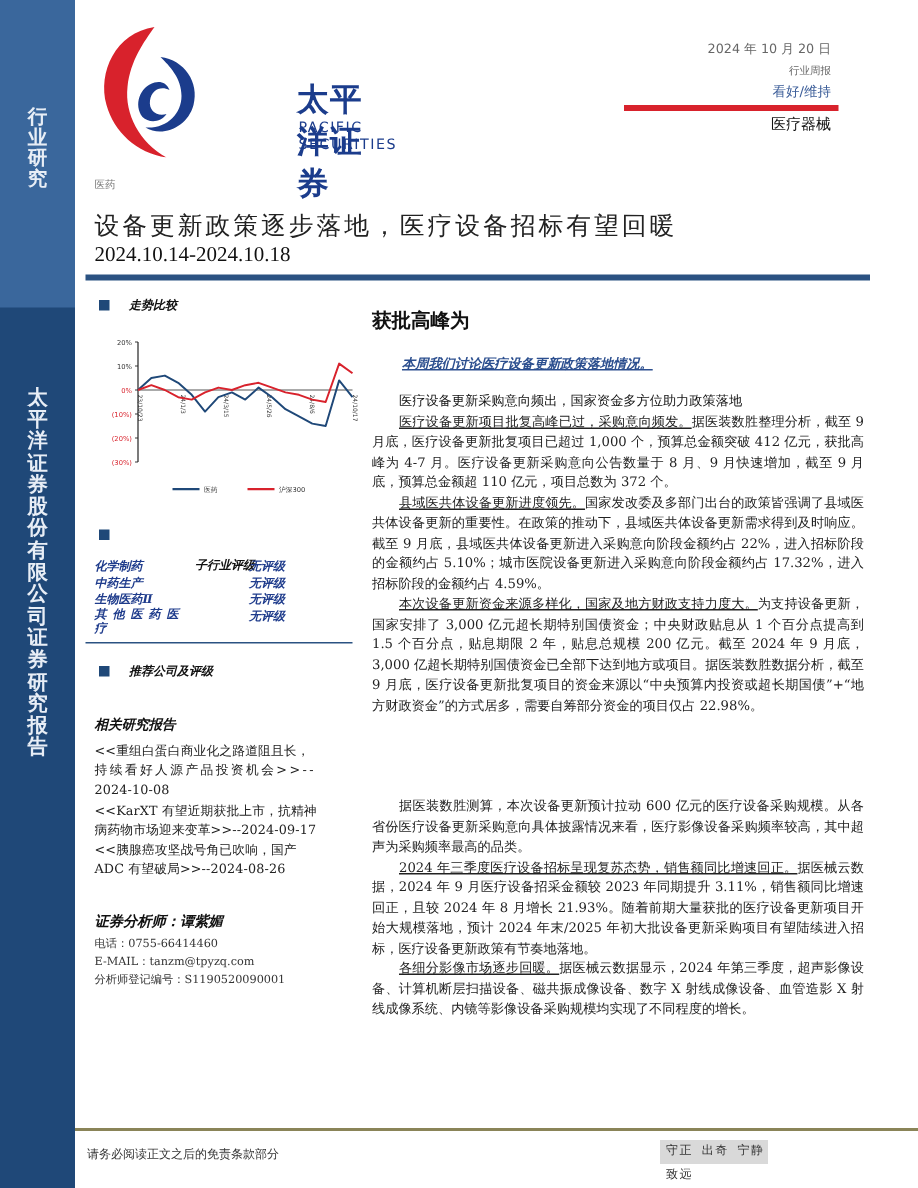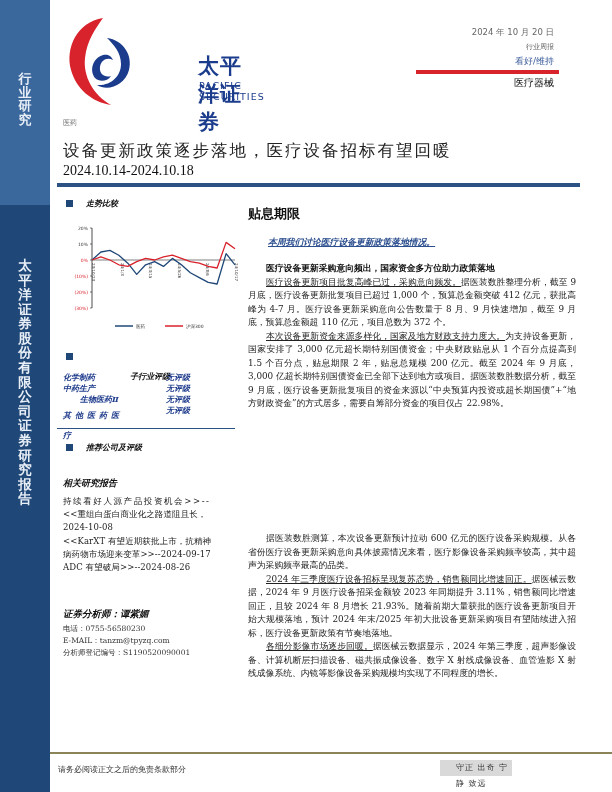--- a/index.html
+++ b/index.html
@@ -44,28 +44,28 @@
   .related-list { position:absolute; left:63px; top:495px; width:175px; font-size:8.5px; line-height:13.2px; color:#222; }
   .related-list div { letter-spacing:0.1px; }
 
   .analyst-name { position:absolute; left:63px; top:608px; font-size:9.5px; font-weight:bold; font-style:italic; color:#111; }
   .analyst-line { position:absolute; left:63px; font-size:7.5px; color:#333; }
 
   
   .summary-head { position:absolute; left:248px; top:205px; font-size:13px; font-weight:bold; color:#111; }
   .lead { position:absolute; left:268px; top:237px; font-size:8.8px; font-weight:bold; color:#2c4f8f; font-style:italic;text-decoration:underline; }
   .body { position:absolute; left:248px; width:328px; font-size:8.8px; line-height:13.5px; color:#222; text-align:justify; }
-  .body .sub { font-weight:bold; color:#111; padding-left:18px; display:block; }
+  .body .sub { font-weight:normal; color:#111; padding-left:18px; display:block; }
   .body p { text-indent:18px; }
   .body u { text-decoration:underline; }
 
   
   .footer-line { position:absolute; left:50px; top:752px; width:562px; height:2px; background:#8a8458; }
   .footer-note { position:absolute; left:58px; top:764px; font-size:8px; color:#333; }
-  .footer-motto { position:absolute; left:440px; top:760px; width:72px; height:16px; background:#d9d9d9; font-size:8px; color:#333; line-height:16px; padding-left:16px; letter-spacing:1px; }
+  .footer-motto { position:absolute; left:440px; top:760px; width:72px; height:16px; background:#d9d9d9; font-size:8px; color:#333; line-height:16px; padding-left:4px; letter-spacing:1px;font-family:Liberation Mono, monospace; }
 </style>
 </head>
 <body>
 
 <div class="sidebar"></div>
 <div class="sidebar-top"></div>
 <div class="vtext top" id="vt-top">
     <span>行</span>
     <span>业</span>
     <span>研</span>
@@ -146,50 +146,52 @@
     </svg>
 </div>
 
 <div class="sq" style="top:353px;"></div>
 <div class="sec-label" style="top:371px;margin-left:44px;">子行业评级</div>
 
 <div class="rating-row" style="top:372px;">化学制药</div>
 <div class="rating-val" style="top:372px;">无评级</div>
 <div class="rating-row" style="top:383px;">中药生产</div>
 <div class="rating-val" style="top:383px;">无评级</div>
-<div class="rating-row" style="top:394px;margin-left:17px;">生物医药Ⅱ</div>
+<div class="rating-row" style="top:394px;">生物医药Ⅱ</div>
 <div class="rating-val" style="top:394px;">无评级</div>
-<div class="rating-row" style="top:405px; width:70px; letter-spacing:4px; line-height:20px;">其他医药医疗</div>
+<div class="rating-row" style="top:405px; width:70px; letter-spacing:4px; line-height:9px;">其他医药医疗</div>
 <div class="rating-val" style="top:405px;">无评级</div>
 <div class="thin-line"></div>
 
 <div class="sq" style="top:444px;"></div>
 <div class="sec-label" style="top:442px;">推荐公司及评级</div>
 
 <div class="related-head">相关研究报告</div>
 <div class="related-list">
+  <div>&lt;&lt;重组白蛋白商业化之路道阻且长，</div>
   <div style="letter-spacing:1.6px;">持续看好人源产品投资机会&gt;&gt;--</div>
-  <div>&lt;&lt;重组白蛋白商业化之路道阻且长，</div>
   <div>2024-10-08</div>
   <div>&lt;&lt;KarXT 有望近期获批上市，抗精神</div>
   <div>病药物市场迎来变革&gt;&gt;--2024-09-17</div>
+  <div>&lt;&lt;胰腺癌攻坚战号角已吹响，国产</div>
   <div>ADC 有望破局&gt;&gt;--2024-08-26</div>
 </div>
 
 <div class="analyst-name">证券分析师：谭紫媚</div>
-<div class="analyst-line" style="top:624px;">电话：0755-56580230</div>
+<div class="analyst-line" style="top:624px;">电话：0755-66414460</div>
 <div class="analyst-line" style="top:636px;">E-MAIL：tanzm@tpyzq.com</div>
 <div class="analyst-line" style="top:648px;">分析师登记编号：S1190520090001</div>
 
-<div class="summary-head">贴息期限</div>
+<div class="summary-head">获批高峰为</div>
 <div class="lead">本周我们讨论医疗设备更新政策落地情况。</div>
 
 <div class="body" style="top:262px;">
   <span class="sub">医疗设备更新采购意向频出，国家资金多方位助力政策落地</span>
   <p><u>医疗设备更新项目批复高峰已过，采购意向频发。</u><span>据医装数胜整理分析，截至 9 月底，医疗设备更新批复项目已超过 1,000 个，预算总金额突破 412 亿元，获批高峰为 4-7 月。医疗设备更新采购意向公告数量于 8 月、9 月快速增加，截至 9 月底，预算总金额超 110 亿元，项目总数为 372 个。</span></p>
+  <p><u>县域医共体设备更新进度领先。</u><span>国家发改委及多部门出台的政策皆强调了县域医共体设备更新的重要性。在政策的推动下，县域医共体设备更新需求得到及时响应。截至 9 月底，县域医共体设备更新进入采购意向阶段金额约占 22%，进入招标阶段的金额约占 5.10%；城市医院设备更新进入采购意向阶段金额约占 17.32%，进入招标阶段的金额约占 4.59%。</span></p>
   <p><u>本次设备更新资金来源多样化，国家及地方财政支持力度大。</u><span>为支持设备更新，国家安排了 3,000 亿元超长期特别国债资金；中央财政贴息从 1 个百分点提高到 1.5 个百分点，贴息期限 2 年，贴息总规模 200 亿元。截至 2024 年 9 月底，3,000 亿超长期特别国债资金已全部下达到地方或项目。据医装数胜数据分析，截至 9 月底，医疗设备更新批复项目的资金来源以“中央预算内投资或超长期国债”+“地方财政资金”的方式居多，需要自筹部分资金的项目仅占 22.98%。</span></p>
 </div>
 
 <div class="body" style="top:532px;">
   <p><span>据医装数胜测算，本次设备更新预计拉动 600 亿元的医疗设备采购规模。从各省份医疗设备更新采购意向具体披露情况来看，医疗影像设备采购频率较高，其中超声为采购频率最高的品类。</span></p>
   <p><u>2024 年三季度医疗设备招标呈现复苏态势，销售额同比增速回正。</u><span>据医械云数据，2024 年 9 月医疗设备招采金额较 2023 年同期提升 3.11%，销售额同比增速回正，且较 2024 年 8 月增长 21.93%。随着前期大量获批的医疗设备更新项目开始大规模落地，预计 2024 年末/2025 年初大批设备更新采购项目有望陆续进入招标，医疗设备更新政策有节奏地落地。</span></p>
   <p><u>各细分影像市场逐步回暖。</u><span>据医械云数据显示，2024 年第三季度，超声影像设备、计算机断层扫描设备、磁共振成像设备、数字 X 射线成像设备、血管造影 X 射线成像系统、内镜等影像设备采购规模均实现了不同程度的增长。</span></p>
 </div>
 
 <div class="footer-line"></div>

